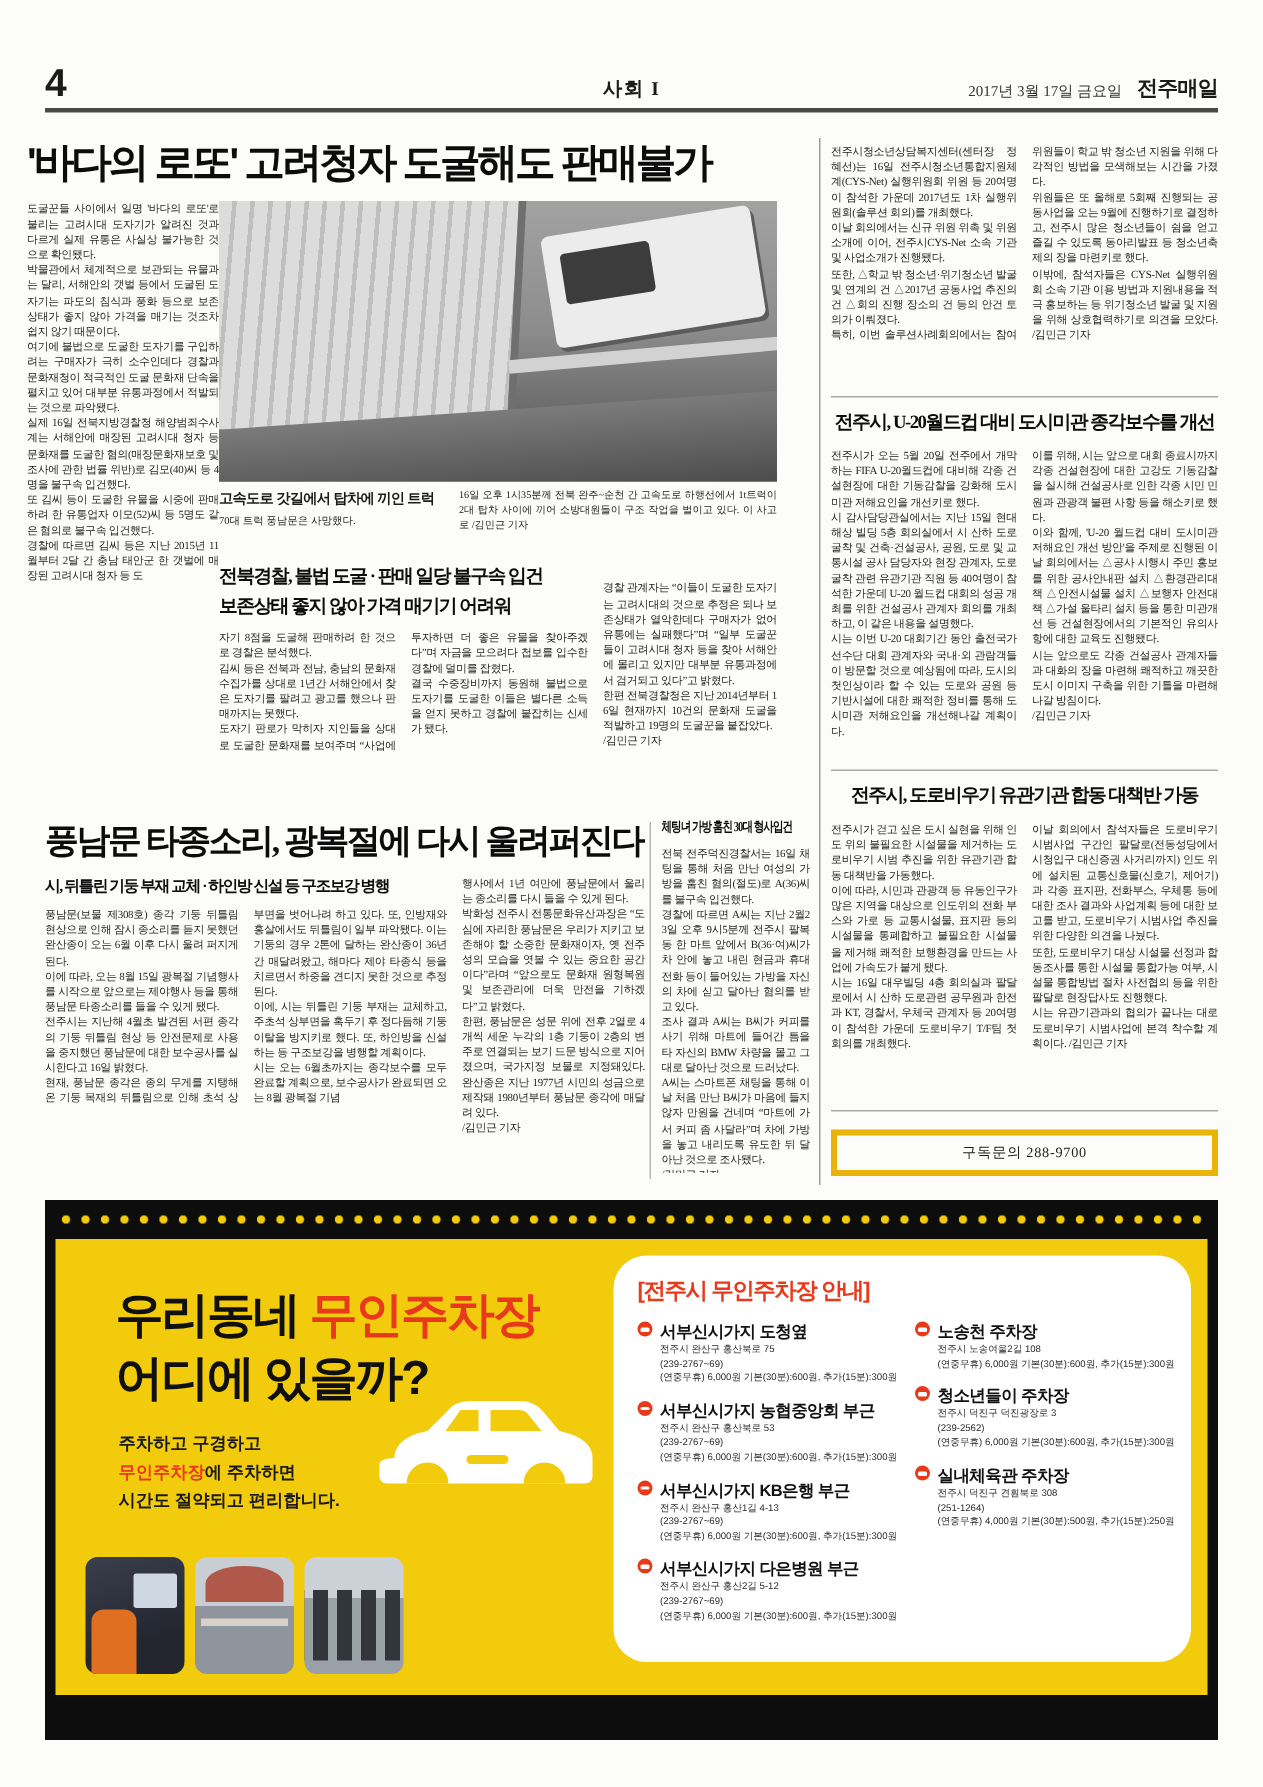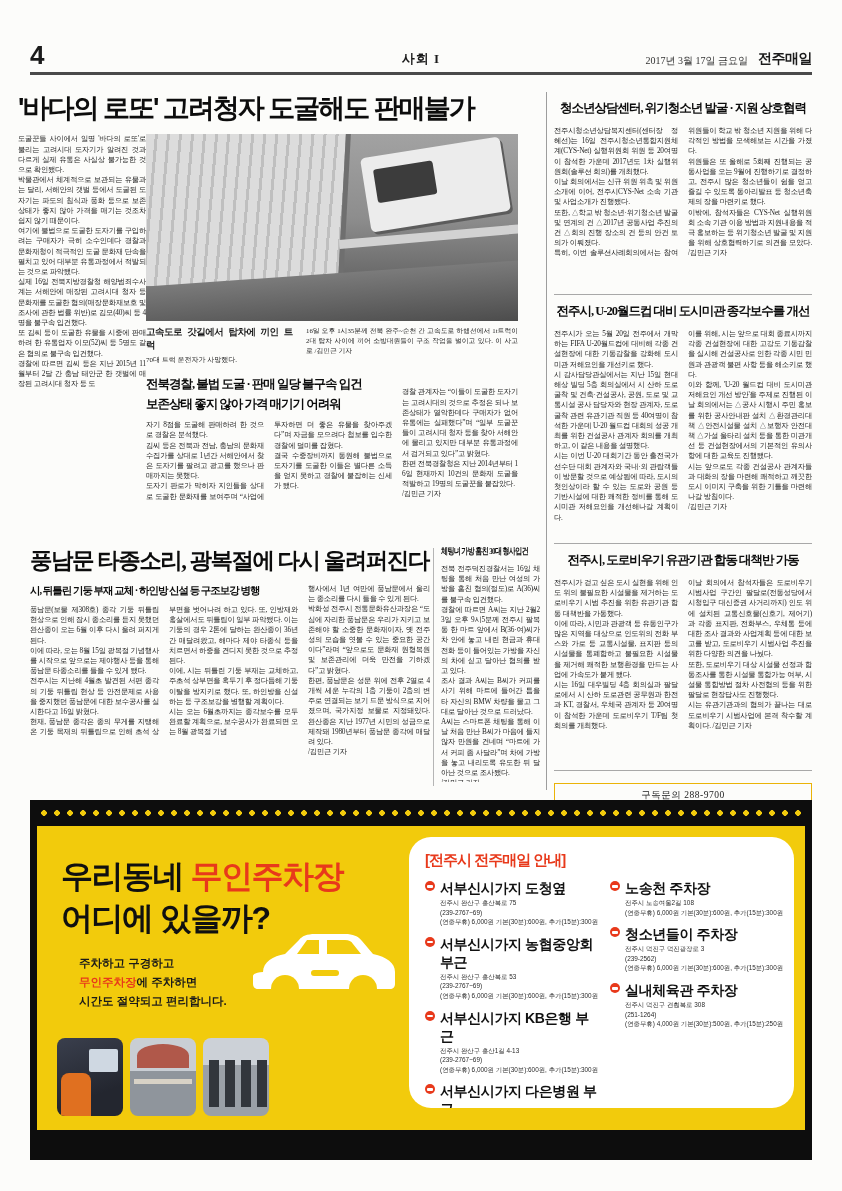--- a/index.html
+++ b/index.html
@@ -34,21 +34,21 @@
   .a1-right { width:372px; display:flex; flex-direction:column; }
   .photo { position:relative; height:200px; background:linear-gradient(180deg,#a2a2a2 0%,#8d8d8d 45%,#6e6e6e 72%,#535353 100%); overflow:hidden; }
   .ph-trailer { position:absolute; left:-4%; top:-8%; width:58%; height:92%;
     background:repeating-linear-gradient(92deg,#dcdcdc 0 9px,#bfbfbf 9px 12px); transform:rotate(3deg); border-right:5px solid #6f6f6f; }
   .ph-van { position:absolute; right:3%; top:7%; width:38%; height:40%; background:#ececec; transform:rotate(-9deg); border-radius:5px; box-shadow:2px 3px 0 #5c5c5c; }
   .ph-van-win { position:absolute; left:8%; top:18%; width:42%; height:45%; background:#3c3c3c; border-radius:3px; }
   .ph-rail { position:absolute; left:52%; top:52%; width:50%; height:9px; background:#d2d2d2; transform:rotate(-5deg); }
   .ph-road { position:absolute; bottom:-10%; left:-5%; width:115%; height:36%; background:linear-gradient(#7b7b7b,#474747); transform:rotate(-4deg); }
   .captions { display:flex; gap:10px; margin-top:5px; height:48px; }
   .cap-left { width:150px; }
-  .cap-title { font-family:Liberation Mono, monospace; font-weight:800; font-size:9.5px; letter-spacing:-0.5px; }
+  .cap-title { font-family:Liberation Sans, sans-serif; font-weight:800; font-size:9.5px; letter-spacing:-0.5px; }
   .cap-sub { font-size:7px; margin-top:3px; color:#222; }
   .cap-right { flex:1; font-size:6.8px; line-height:1.45; text-align:justify; word-break:break-all; white-space:pre-line; color:#222; }
   .a1-bottom { display:flex; gap:10px; flex:1; margin-top:4px; }
   .a1-bl { width:246px; display:flex; flex-direction:column; }
   .a1-subhead { font-weight:700; font-size:12.5px; letter-spacing:-1px; line-height:1.55; margin-bottom:6px; color:#0d0d0d; }
   .a1-2col { column-count:2; column-gap:10px; height:88px; }
   .a1-c4 { width:116px; height:139px;margin-top:12px; }
   
   .article2 { position:absolute; left:30px; top:543px; width:400px; height:248px; }
   .a2-headline { font-weight:800; font-size:22.5px; letter-spacing:-1.5px; white-space:nowrap; margin:2px 0 8px 0; color:#0c0c0c; }
@@ -63,28 +63,28 @@
   .a3-headline { font-weight:800; font-size:9px; letter-spacing:-0.8px; white-space:nowrap; transform:scaleX(0.78); transform-origin:left; margin-bottom:6px; color:#0c0c0c; }
   .a3-body { height:218px; }
   
   .v-div-main { position:absolute; left:546px; top:92px; height:698px; width:1px; background:#9d9d9d; }
   .right-col { position:absolute; left:554px; top:92px; width:258px; }
   .r-art { padding:4px 0 10px 0; border-bottom:1px solid #a8a8a8; }
   .r-art:last-of-type { border-bottom:none; }
   .r-headline { font-weight:800; font-size:12.5px; letter-spacing:-1px; text-align:center; white-space:nowrap; margin:4px 0 9px 0; color:#0c0c0c; }
   .r-body { column-count:2; column-gap:10px; }
   .r-b1 { height:158px; } .r-b2 { height:204px; } .r-b3 { height:182px; }
-  .subscribe { margin-top:12px; border:1px solid #eab308; text-align:center; font-size:9.5px; padding:5px 0; letter-spacing:0.5px; }
+  .subscribe { margin-top:12px; border:4px solid #eab308; text-align:center; font-size:9.5px; padding:5px 0; letter-spacing:0.5px; }
   
   .ad { position:absolute; left:30px; top:800px; width:782px; height:360px; background:#0d0d0d; }
   .ad-dots { position:absolute; top:9px; left:10px; right:10px; height:8px;
     background-image:radial-gradient(circle at 4px 4px, #f2cb0c 2.6px, transparent 3px);
     background-size:13px 8px; background-repeat:repeat-x; }
   .ad-inner { position:absolute; top:26px; left:7px; right:7px; bottom:30px; background:#f2cb0c; }
-  .ad-title { position:absolute; left:24px; top:30px; font-family:"Liberation Sans",sans-serif; font-weight:900; font-size:32px; letter-spacing:-1.5px; line-height:1.3; color:#101010; }
+  .ad-title { position:absolute; left:40px; top:30px; font-family:"Liberation Sans",sans-serif; font-weight:900; font-size:32px; letter-spacing:-1.5px; line-height:1.3; color:#101010; }
   .ad-title .red { color:#e8391b; }
   .ad-desc { position:absolute; left:42px; top:128px; font-family:"Liberation Sans",sans-serif; font-size:11.5px; font-weight:600; line-height:1.65; color:#1a1a1a; }
   .ad-desc .red { color:#e8391b; font-weight:800; }
   .car-icon { position:absolute; left:212px; top:100px; width:150px; height:80px; }
   .ad-photos { position:absolute; left:20px; top:212px; display:flex; gap:7px; }
   .aph { width:66px; height:78px; border-radius:8px; overflow:hidden; position:relative; }
   .aph1 { background:linear-gradient(160deg,#3a3f4d 0%,#23262f 70%); }
   .aph1-person { position:absolute; left:6%; bottom:0; width:45%; height:55%; background:#e07020; border-radius:8px 8px 0 0; }
   .aph1-screen { position:absolute; right:8%; top:14%; width:44%; height:30%; background:#cfd8e2; border-radius:2px; }
   .aph2 { background:linear-gradient(#c9ced4 0 42%, #8f959c 42% 100%); }
@@ -93,21 +93,21 @@
   .aph3 { background:linear-gradient(#ccd1d7 0 35%, #9aa0a7 35% 100%); }
   .aph3-kiosks { position:absolute; left:0; top:28%; width:100%; height:60%;
     background:repeating-linear-gradient(90deg, transparent 0 6px, #32363c 6px 16px); }
   .panel { position:absolute; left:372px; top:11px; right:11px; bottom:22px; background:#ffffff; border-radius:22px; padding:14px 16px; overflow:hidden; }
   .panel-title { color:#e8391b; font-family:"Liberation Sans",sans-serif; font-weight:900; font-size:15px; letter-spacing:-1px; margin-bottom:10px; }
   .panel-cols { display:flex; gap:12px; }
   .pcol { flex:1; }
   .entry { position:relative; padding-left:15px; margin-bottom:9px; font-family:"Liberation Sans",sans-serif; }
   .pin { position:absolute; left:0; top:1px; width:10px; height:10px; background:#e8391b; border-radius:50%; }
   .pin::after { content:""; position:absolute; left:2px; top:4px; width:6px; height:2.5px; background:#fff; border-radius:1px; }
-  .e-name { font-weight:800; font-size:14px; letter-spacing:-0.4px; color:#111; }
+  .e-name { font-weight:800; font-size:11px; letter-spacing:-0.4px; color:#111; }
   .e-line { font-size:6.4px; line-height:1.5; color:#2a2a2a; white-space:nowrap; overflow:hidden; }
   .e-line:empty { display:none; }
 </style>
 </head>
 <body>
 
 <div class="page">
 
   <div class="hdr">
     <div class="hdr-page">4</div>
@@ -133,21 +133,21 @@
           <div class="ph-trailer"></div>
           <div class="ph-rail"></div>
           <div class="ph-van">
             <div class="ph-van-win"></div>
           </div>
           <div class="ph-road"></div>
         </div>
         <div class="captions">
           <div class="cap-left">
             <div class="cap-title">고속도로 갓길에서 탑차에 끼인 트럭</div>
-            <div class="cap-sub">70대 트럭 운전자가 사망했다.</div>
+            <div class="cap-sub">70대 트럭 풍남문은 사망했다.</div>
           </div>
           <div class="cap-right">16일 오후 1시35분께 전북 완주~순천 간 고속도로 하행선에서 1t트럭이 2대 탑차 사이에 끼어 소방대원들이 구조 작업을 벌이고 있다. 이 사고로 /김민근 기자</div>
         </div>
         <div class="a1-bottom">
           <div class="a1-bl">
             <div class="a1-subhead">
               <div>전북경찰, 불법 도굴 · 판매 일당 불구속 입건</div>
               <div>보존상태 좋지 않아 가격 매기기 어려워</div>
             </div>
             <div class="a1-2col body-txt">자기 8점을 도굴해 판매하려 한 것으로 경찰은 분석했다.
@@ -188,21 +188,20 @@
     <div class="a3-body body-txt">전북 전주덕진경찰서는 16일 채팅을 통해 처음 만난 여성의 가방을 훔친 혐의(절도)로 A(36)씨를 불구속 입건했다.
 경찰에 따르면 A씨는 지난 2월23일 오후 9시5분께 전주시 팔복동 한 마트 앞에서 B(36·여)씨가 차 안에 놓고 내린 현금과 휴대전화 등이 들어있는 가방을 자신의 차에 싣고 달아난 혐의를 받고 있다.
 조사 결과 A씨는 B씨가 커피를 사기 위해 마트에 들어간 틈을 타 자신의 BMW 차량을 몰고 그대로 달아난 것으로 드러났다.
 A씨는 스마트폰 채팅을 통해 이날 처음 만난 B씨가 마음에 들지 않자 만원을 건네며 “마트에 가서 커피 좀 사달라”며 차에 가방을 놓고 내리도록 유도한 뒤 달아난 것으로 조사됐다.
 /김민근 기자</div>
   </div>
 
   <div class="v-div-main"></div>
   <div class="right-col">
     <div class="r-art">
-      <div class="r-headline">청소년상담센터, 위기청소년 발굴 · 지원 상호협력</div>
       <div class="r-body r-b1 body-txt">전주시청소년상담복지센터(센터장 정혜선)는 16일 전주시청소년통합지원체계(CYS-Net) 실행위원회 위원 등 20여명이 참석한 가운데 2017년도 1차 실행위원회(솔루션 회의)를 개최했다.
 이날 회의에서는 신규 위원 위촉 및 위원소개에 이어, 전주시CYS-Net 소속 기관 및 사업소개가 진행됐다.
 또한, △학교 밖 청소년·위기청소년 발굴 및 연계의 건 △2017년 공동사업 추진의 건 △회의 진행 장소의 건 등의 안건 토의가 이뤄졌다.
 특히, 이번 솔루션사례회의에서는 참여위원들이 학교 밖 청소년 지원을 위해 다각적인 방법을 모색해보는 시간을 가졌다.
 위원들은 또 올해로 5회째 진행되는 공동사업을 오는 9월에 진행하기로 결정하고, 전주시 많은 청소년들이 쉼을 얻고 즐길 수 있도록 동아리발표 등 청소년축제의 장을 마련키로 했다.
 이밖에, 참석자들은 CYS-Net 실행위원회 소속 기관 이용 방법과 지원내용을 적극 홍보하는 등 위기청소년 발굴 및 지원을 위해 상호협력하기로 의견을 모았다.  /김민근 기자</div>
     </div>
     <div class="r-art">
       <div class="r-headline">전주시, U-20월드컵 대비 도시미관 종각보수를 개선</div>
       <div class="r-body r-b2 body-txt">전주시가 오는 5월 20일 전주에서 개막하는 FIFA U-20월드컵에 대비해 각종 건설현장에 대한 기동감찰을 강화해 도시미관 저해요인을 개선키로 했다.
@@ -252,21 +251,21 @@
         </div>
         <div class="aph aph2">
           <div class="aph2-canopy"></div>
           <div class="aph2-bar"></div>
         </div>
         <div class="aph aph3">
           <div class="aph3-kiosks"></div>
         </div>
       </div>
       <div class="panel">
-        <div class="panel-title">[전주시 전주매일 안내]</div>
+        <div class="panel-title">[전주시 무인주차장 안내]</div>
         <div class="panel-cols">
           <div class="pcol">
             <div class="entry">
               <span class="pin"></span>
               <div class="e-name">서부신시가지 도청옆</div>
               <div class="e-line">전주시 완산구 홍산북로 75</div>
               <div class="e-line">(239-2767~69)</div>
               <div class="e-line">(연중무휴) 6,000원  기본(30분):600원, 추가(15분):300원</div>
             </div>
             <div class="entry">

